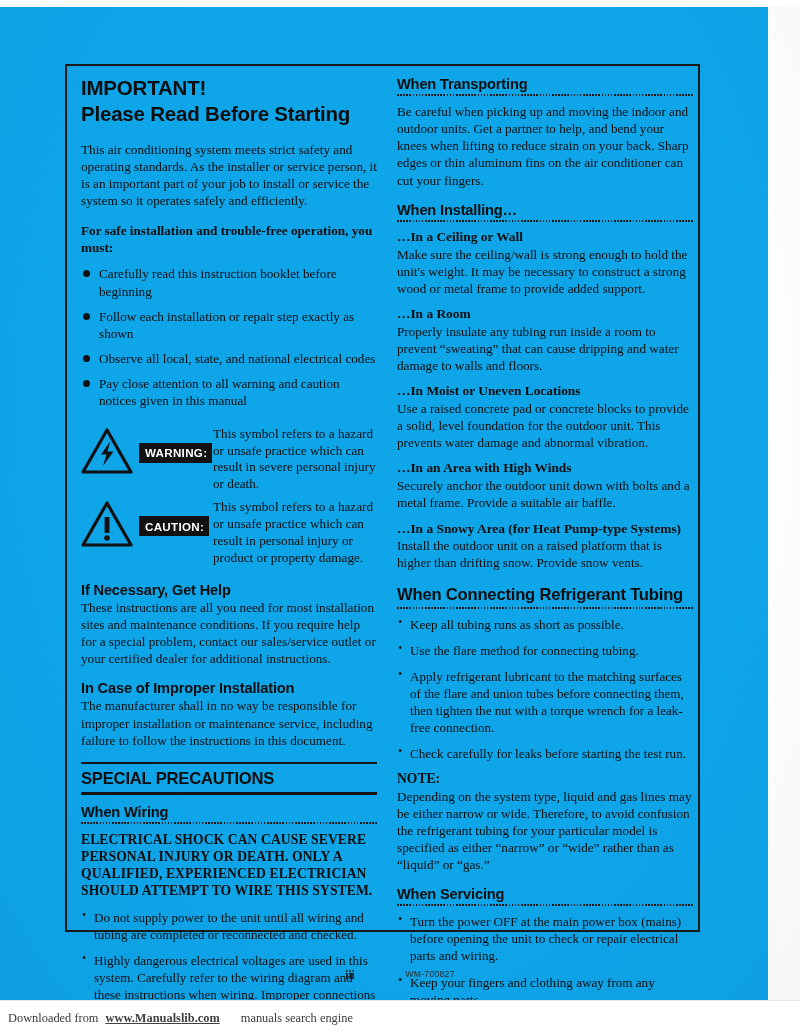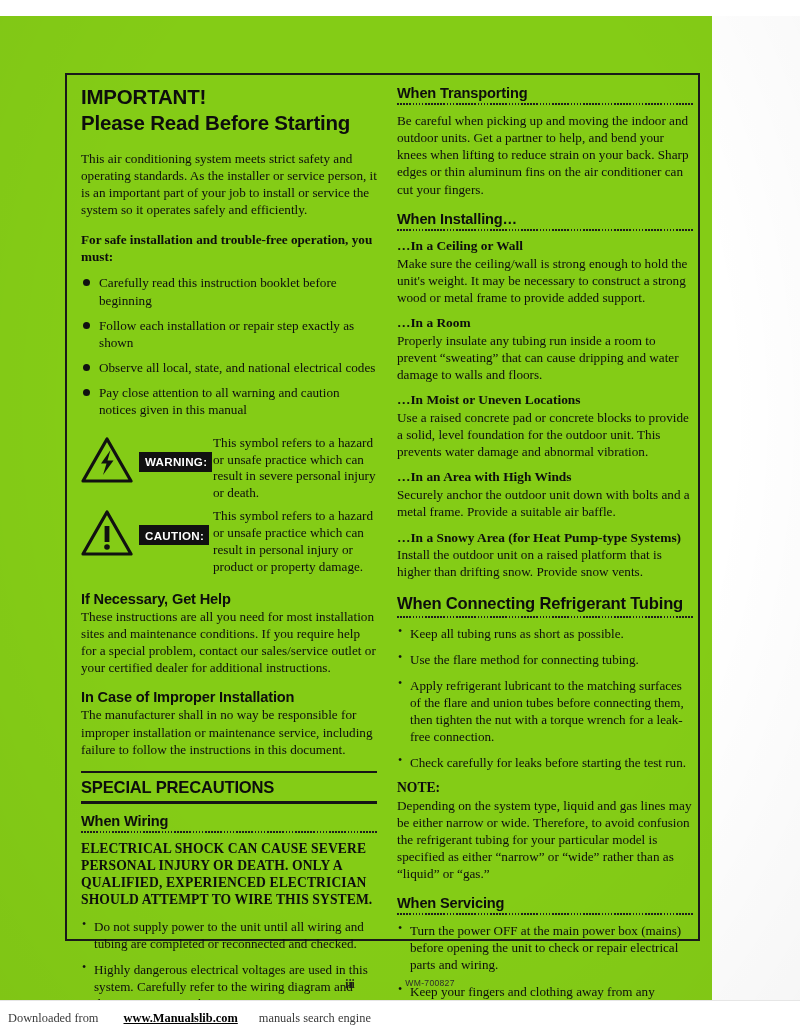--- a/index.html
+++ b/index.html
@@ -12,24 +12,24 @@
     height: 1036px;
     position: relative;
     font-family: "Liberation Serif", "DejaVu Serif", serif;
     color: #0d0d0d;
     overflow: hidden;
   }
 
   
   #page-sheet {
     position: absolute;
-    left: 0; top: 16px;
-    width: 712px;
+    left: 0; top: 7px;
+    width: 768px;
     height: 1000px;
-    background: #84cc16;
+    background: #0ea5e9;
   }
 
   
   #content-frame {
     position: absolute;
     left: 65px;
     top: 57px;
     width: 635px;
     height: 868px;
     border: 2px solid #1a1a1a;
@@ -249,26 +249,26 @@
     border-top: 1px solid #e6e6e6;
     display: flex;
     align-items: center;
     padding-left: 8px;
     box-sizing: border-box;
     font-family: "Liberation Serif", "DejaVu Serif", serif;
     font-size: 12.4px;
     color: #3a3a3a;
   }
   #download-strip .dl-link {
-    color: #000000;
+    color: #404040;
     text-decoration: underline;
     font-weight: bold;
     margin: 0 5px;
   }
-  #download-strip .dl-pre { margin-right: 20px; }
+  #download-strip .dl-pre { margin-right: 2px; }
   #download-strip .dl-post { margin-left: 16px; }
 
   
   #scan-tint {
     position: absolute;
     left: 0; top: 0;
     width: 800px; height: 1000px;
     pointer-events: none;
     background:
       radial-gradient(ellipse at 50% 40%, rgba(0,0,0,0) 58%, rgba(0,0,0,0.035) 100%);

